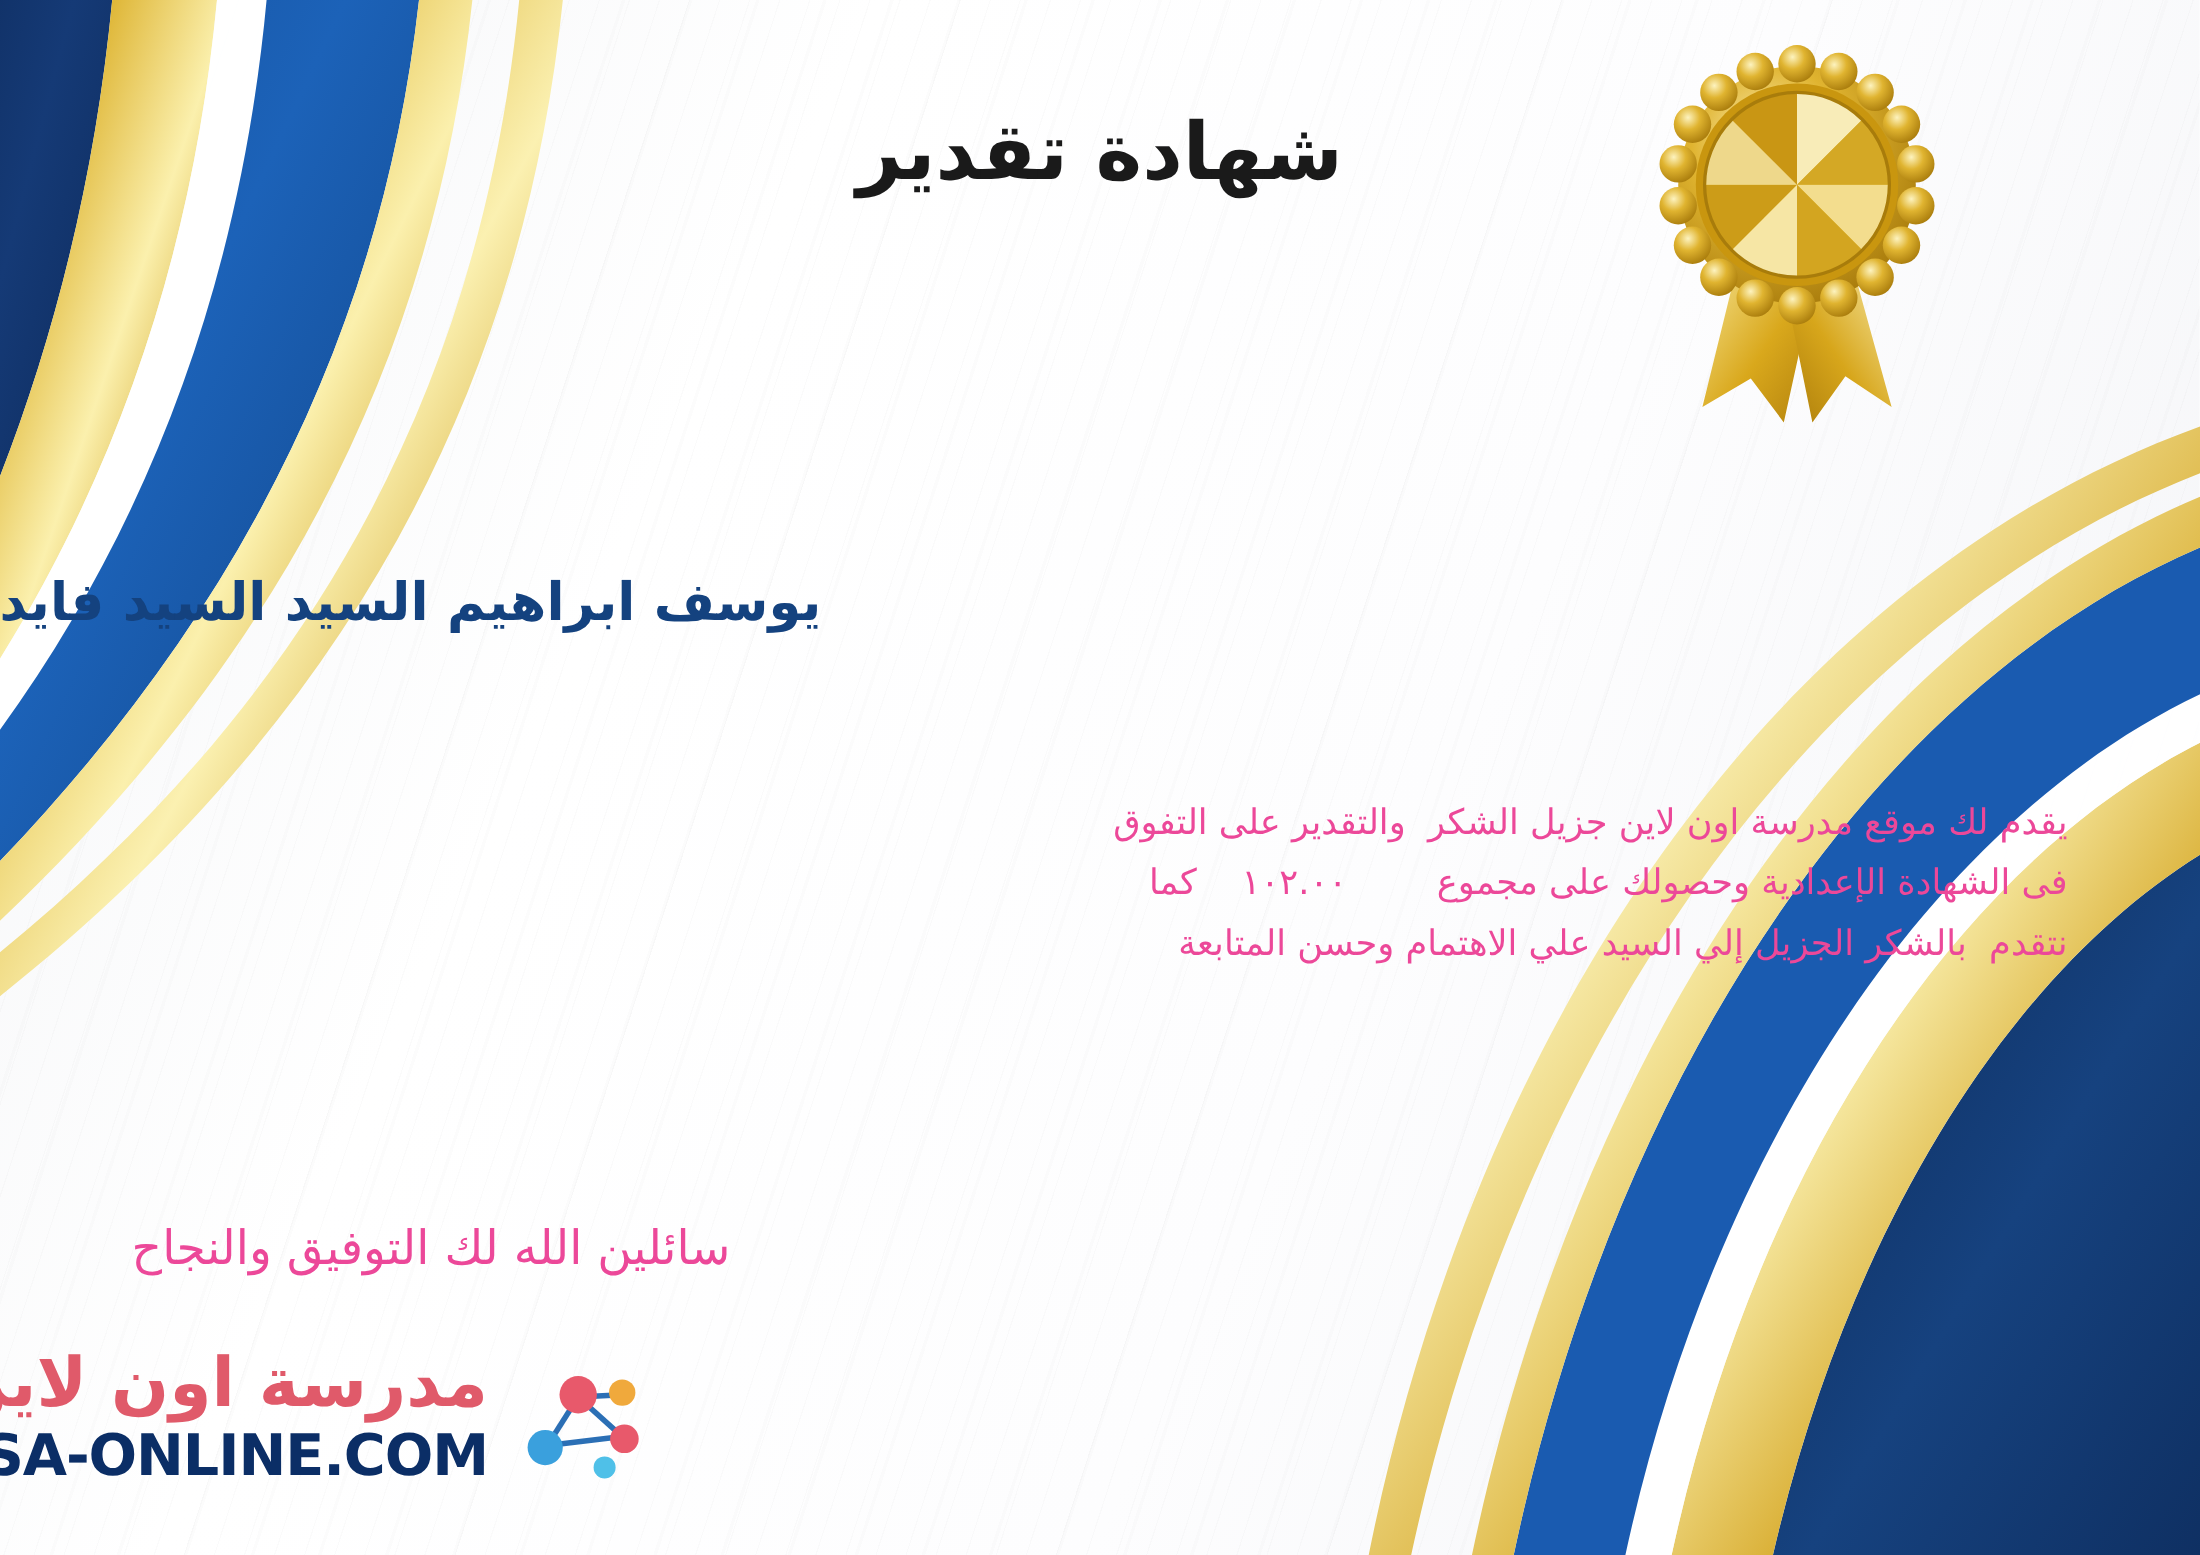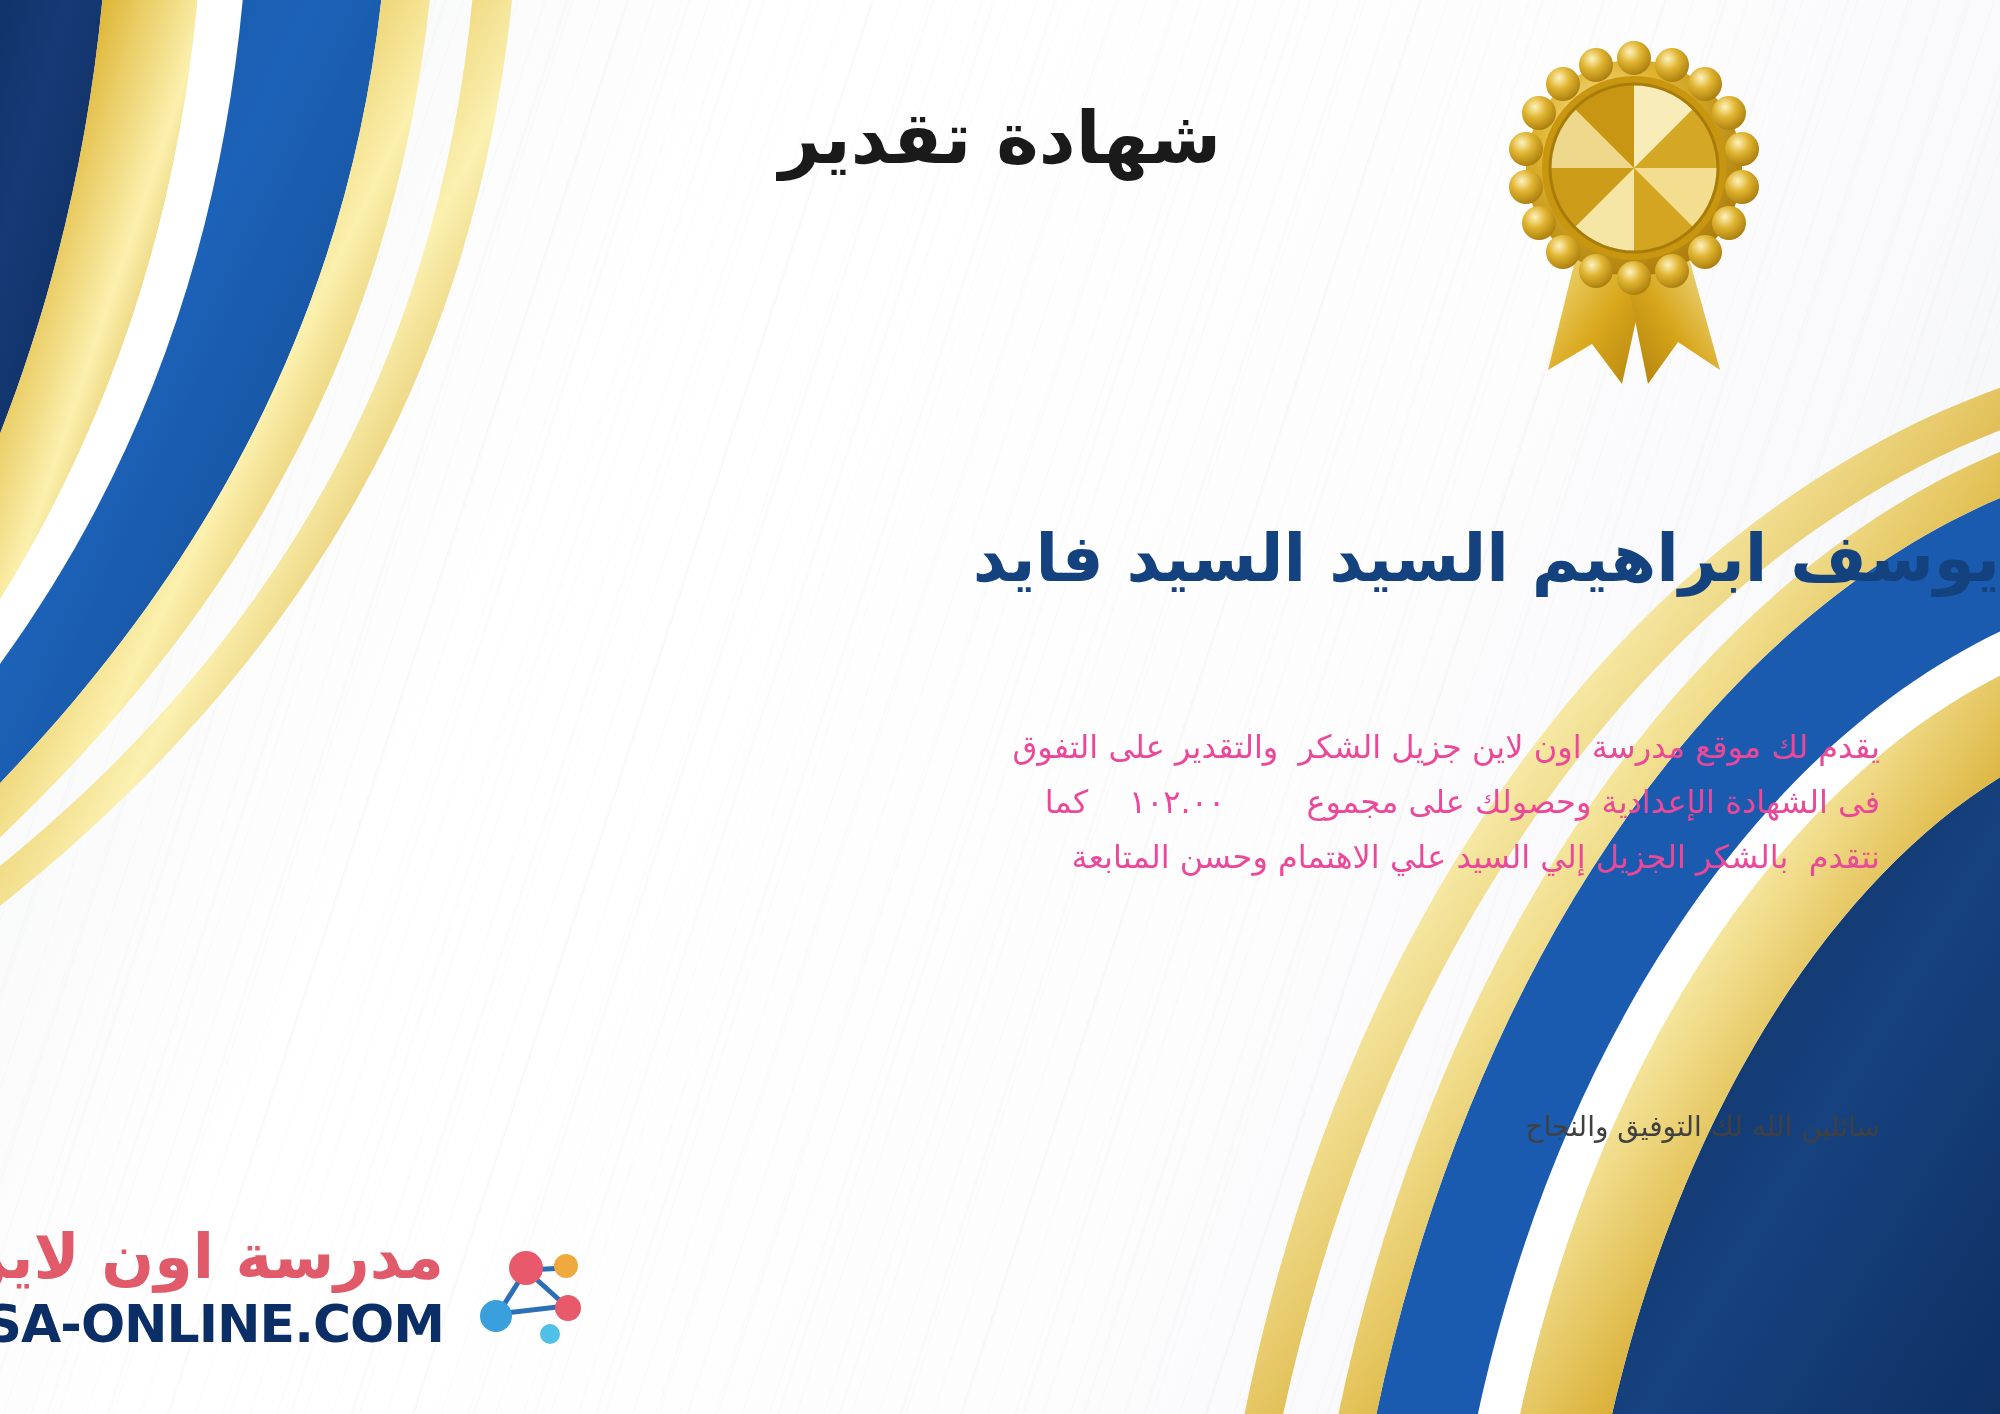--- a/index.html
+++ b/index.html
@@ -82,22 +82,22 @@
     height: 360px;
     pointer-events: none;
   }
 
   
   .recipient {
     position: absolute;
     top: 520px;
     left: 0;
     right: 0;
-    text-align: right;
-    font-size: 66px;
+    text-align: left;
+    font-size: 48px;
     font-weight: 700;
     color: #14427f;
     direction: rtl;
   }
 
   
   .body-text {
     position: absolute;
     top: 720px;
     left: 120px;
@@ -113,24 +113,24 @@
   }
   .score {
     letter-spacing: 2px;
   }
 
   .closing {
     position: absolute;
     top: 1110px;
     left: 120px;
     right: 120px;
-    text-align: right;
-    direction: rtl;
-    font-size: 28px;
-    color: #404040;
+    text-align: left;
+    direction: rtl;
+    font-size: 43px;
+    color: #ec4899;
   }
 
   
   .logo {
     position: absolute;
     left: 44px;
     bottom: 36px;
     width: 560px;
     height: 160px;
     direction: rtl;

